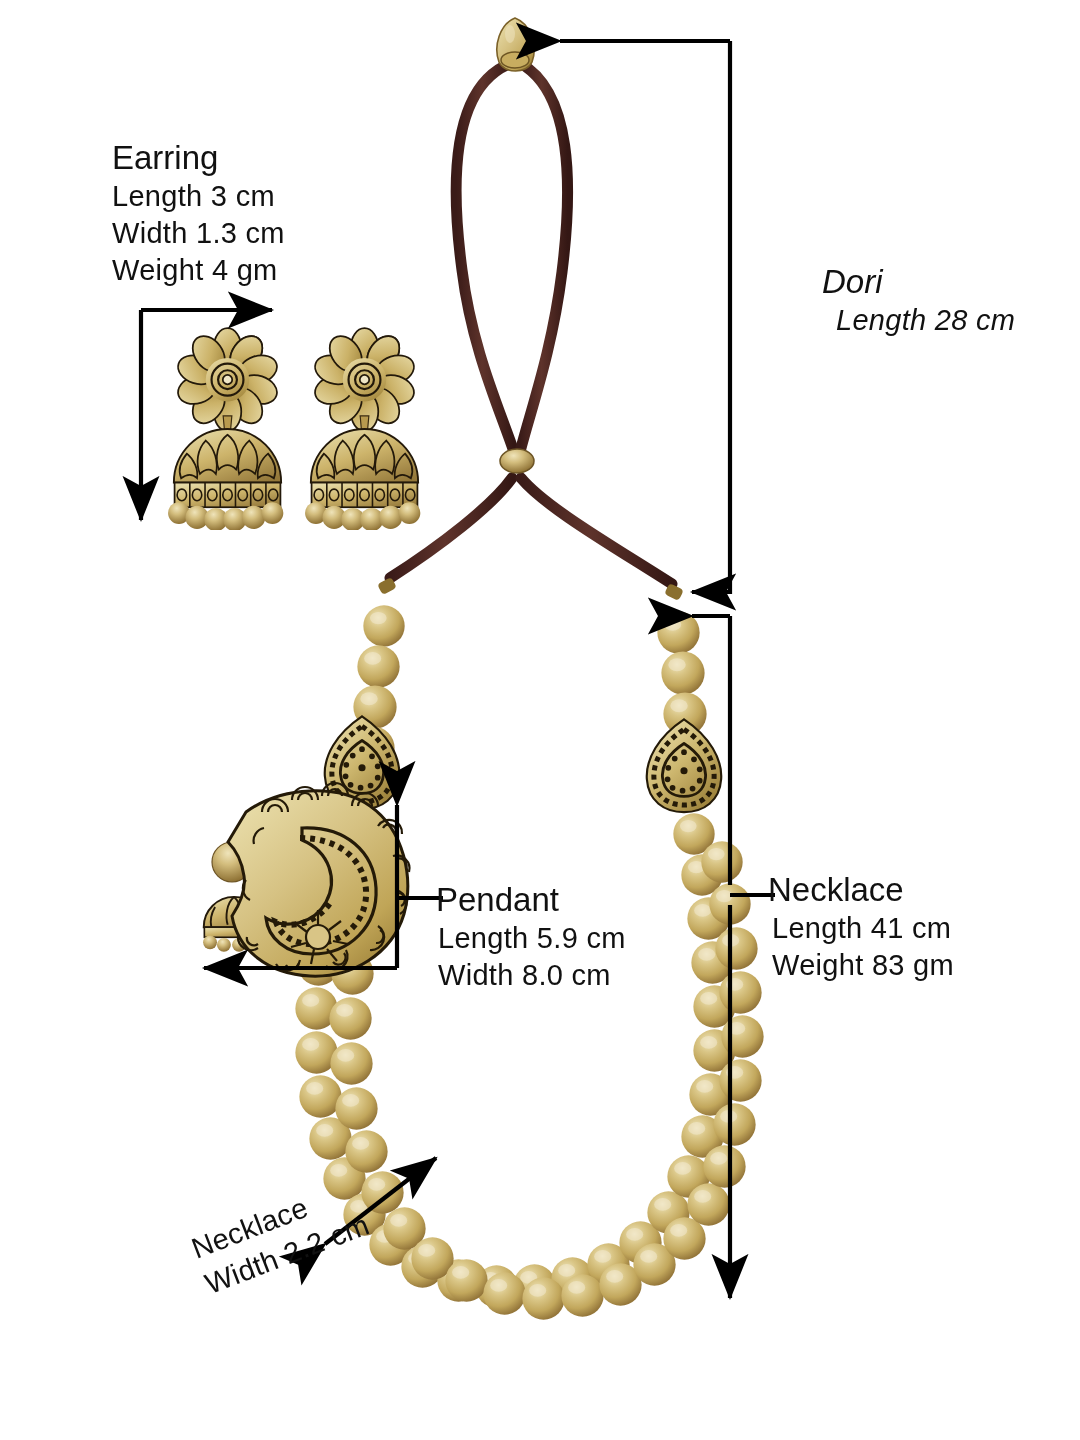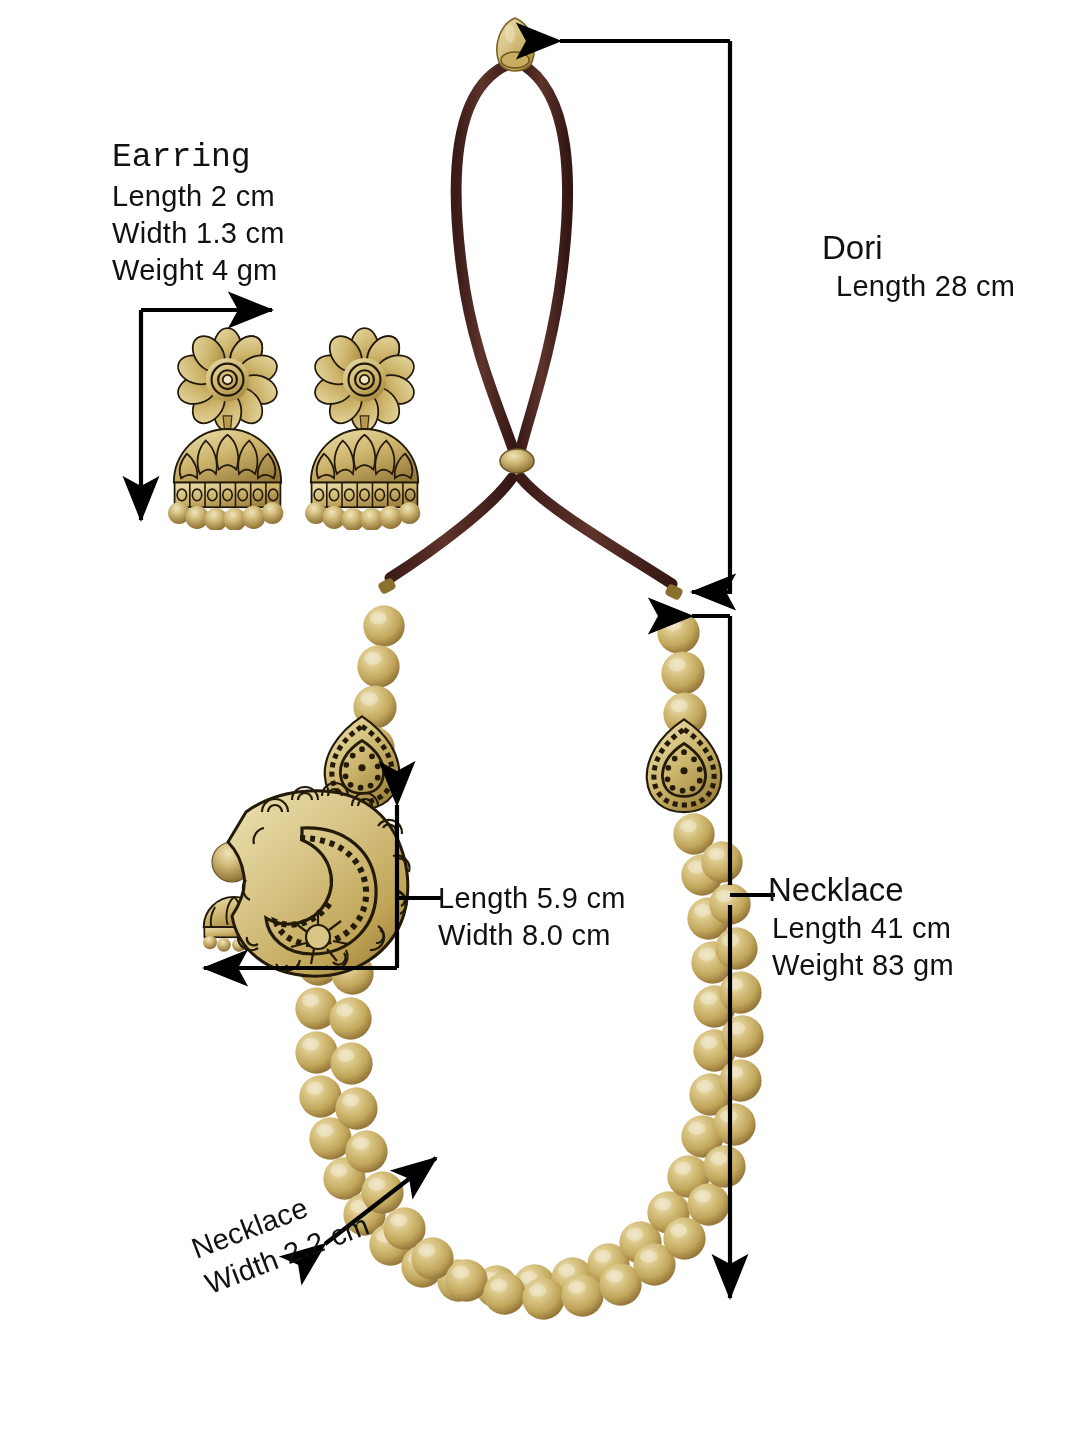--- a/index.html
+++ b/index.html
@@ -11,23 +11,23 @@
   }
   #stage{position:absolute;left:0;top:0;width:1080px;height:1440px;}
   svg.layer{position:absolute;left:0;top:0;width:1080px;height:1440px;}
 
   
   .callout{position:absolute;white-space:nowrap;color:#111;}
   .callout .title{font-size:33px;line-height:40px;font-weight:400;}
   .callout .line{font-size:29px;line-height:37px;font-weight:400;}
 
   #earring-callout{left:112px;top:138px;text-align:left;}
-  #earring-callout .title{padding-right:46px;font-family:Liberation Mono, monospace;}
-
-  #dori-callout{left:822px;top:228px;}
+  #earring-callout .title{padding-right:46px;}
+
+  #dori-callout{left:822px;top:262px;font-style:italic;}
   #dori-callout .line{padding-left:6px;margin-left:8px;}
 
   #necklace-callout{left:768px;top:870px;}
   #necklace-callout .line{padding-left:4px;}
 
   #pendant-callout{left:436px;top:880px;}
   #pendant-callout .line{padding-left:2px;}
 
   #necklace-width-callout{
     left:186px;top:1232px;
@@ -370,37 +370,38 @@
       <path d="M397 805 L397 968" marker-start="url(#ah)"></path>
       <path d="M397 968 L204 968" marker-end="url(#ah)"></path>
       <path d="M397 898 L443 898"></path>
 
       <path d="M325 1244 L436 1158" marker-start="url(#ah)" marker-end="url(#ah)"></path>
     </g>
   </svg>
 
   <div class="callout" id="earring-callout">
     <div class="title">Earring</div>
-    <div class="line num">Length  2   cm</div>
+    <div class="line num">Length  3   cm</div>
     <div class="line num">Width  1.3  cm</div>
     <div class="line num">Weight 4    gm</div>
   </div>
 
   <div class="callout" id="dori-callout">
     <div class="title">Dori</div>
     <div class="line num">Length  28 cm</div>
   </div>
 
   <div class="callout" id="necklace-callout">
     <div class="title">Necklace</div>
     <div class="line num">Length  41 cm</div>
     <div class="line num">Weight 83 gm</div>
   </div>
 
   <div class="callout" id="pendant-callout">
+    <div class="title">Pendant</div>
     <div class="line num">Length  5.9  cm</div>
     <div class="line num">Width   8.0  cm</div>
   </div>
 
   <div class="callout" id="necklace-width-callout">
     <div class="line num">Necklace</div>
     <div class="line num">Width 2.2 cm</div>
   </div>
 
 </div>

